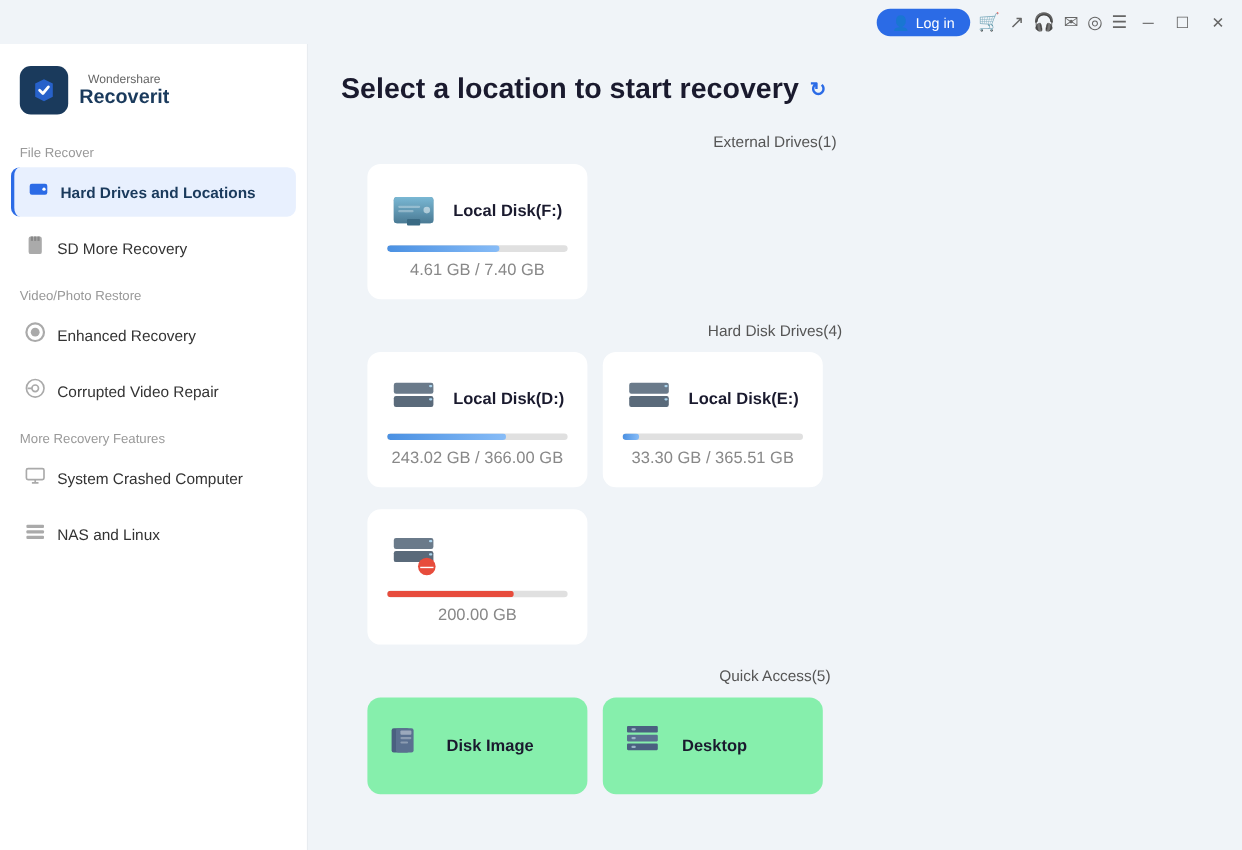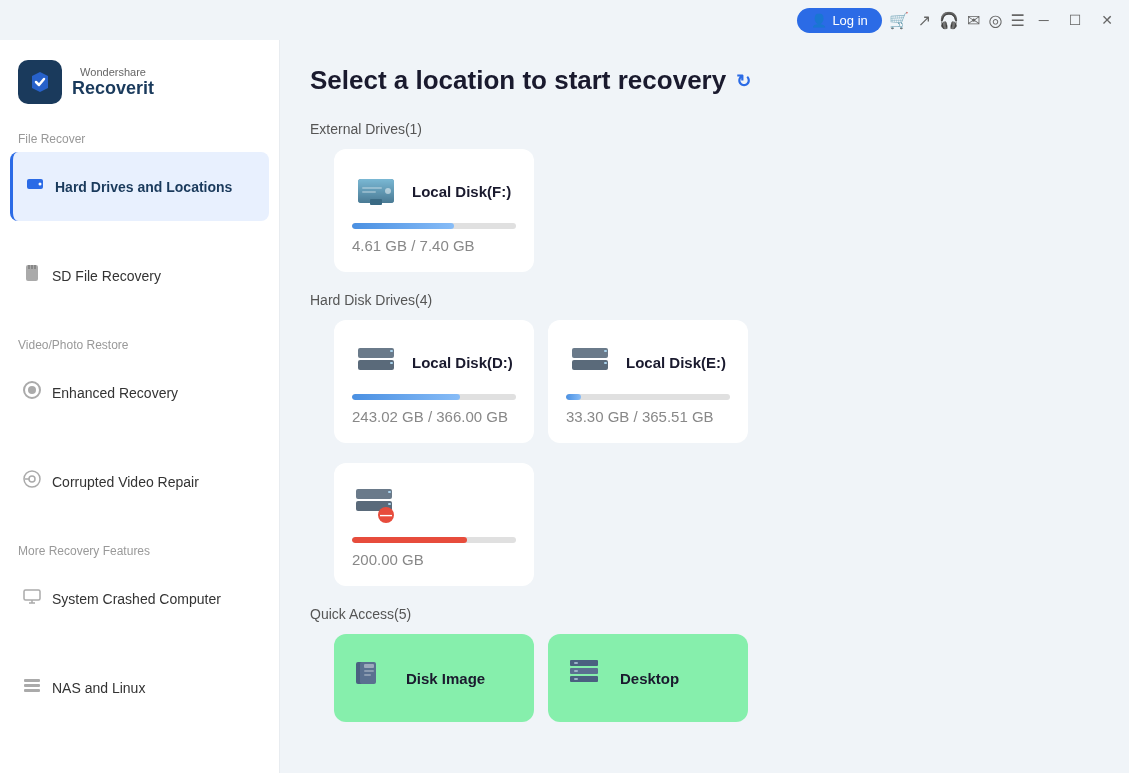--- a/index.html
+++ b/index.html
@@ -33,29 +33,29 @@
     }
     .logo-icon svg { width: 28px; height: 28px; }
     .logo-text { display: flex; flex-direction: column; align-items: center; }
     .logo-brand { font-size: 11px; color: #666; }
     .logo-product { font-size: 18px; font-weight: 700; color: #1a3a5c; }
 
     .section-label { font-size: 12px; color: #999; padding: 8px 8px 6px; }
 
     .sidebar-item {
       display: flex; align-items: center; gap: 10px;
-      padding: 22px 12px; border-radius: 8px; cursor: pointer; margin-bottom: 20px;
+      padding: 10px 12px; border-radius: 8px; cursor: pointer; margin-bottom: 6px;
       font-size: 14px; color: #333;
     }
     .sidebar-item.active { background: #e8f0fe; color: #1a3a5c; font-weight: 600; border-left: 3px solid #2b6be6; }
     .sidebar-item-icon { font-size: 18px; flex-shrink: 0; }
 
     
     .content {
-      flex: 1; background: #f0f4f8; padding: 25px 30px; overflow-y: auto;
+      flex: 1; background: #f0f4f8; padding: 25px 30px; overflow-y: auto; text-align: center;
     }
     .page-title {
       font-size: 26px; font-weight: 700; color: #1a1a2e; margin-bottom: 25px;
       display: flex; align-items: center; gap: 10px;
     }
     .refresh-icon { font-size: 18px; color: #2b6be6; cursor: pointer; }
 
     .section-title { font-size: 14px; color: #555; font-weight: 500; margin-bottom: 12px; }
 
     
@@ -153,21 +153,21 @@
 
     <div class="sidebar-item">
       <span class="sidebar-item-icon">
         <svg width="20" height="20" viewBox="0 0 20 20" fill="none">
           <rect x="4" y="2" width="12" height="16" rx="2" fill="#aaa"></rect>
           <rect x="6" y="2" width="2" height="4" fill="#888"></rect>
           <rect x="9" y="2" width="2" height="4" fill="#888"></rect>
           <rect x="12" y="2" width="2" height="4" fill="#888"></rect>
         </svg>
       </span>
-      <span>SD File Recovery</span>
+      <span>SD More Recovery</span>
     </div>
 
     <div class="section-label">Video/Photo Restore</div>
 
     <div class="sidebar-item">
       <span class="sidebar-item-icon">
         <svg width="20" height="20" viewBox="0 0 20 20" fill="none">
           <circle cx="10" cy="10" r="8" stroke="#aaa" stroke-width="2" fill="none"></circle>
           <circle cx="10" cy="10" r="4" fill="#aaa"></circle>
         </svg>

